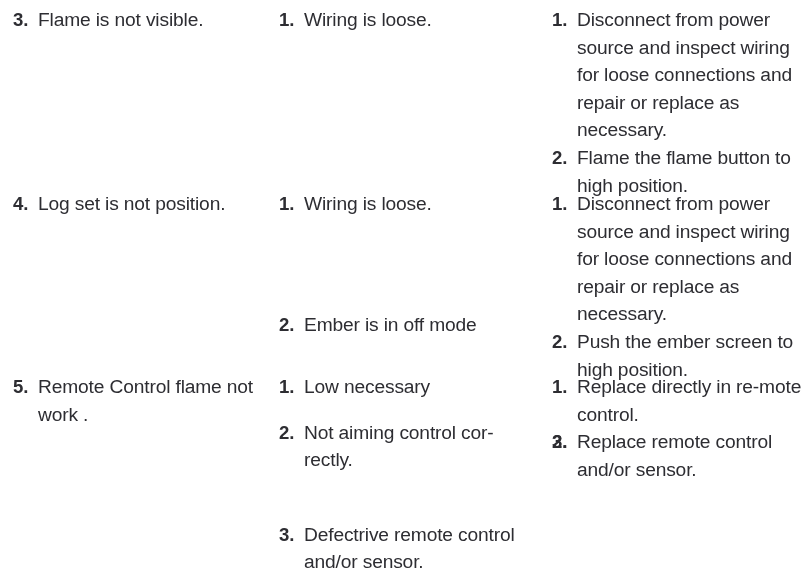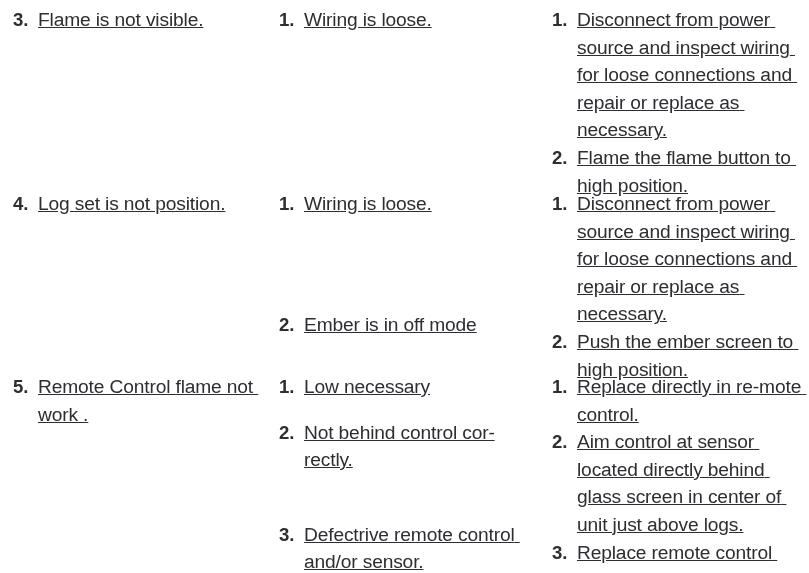--- a/index.html
+++ b/index.html
@@ -76,21 +76,20 @@
     top: 0;
     font-weight: 700;
     font-size: 18.6px;
     line-height: 27.6px;
     letter-spacing: -0.2px;
   }
 
   .item .txt {
     display: block;
     white-space: pre-wrap;
-    text-decoration: underline;
   }
 
   
   .gap-sm { margin-top: 18px !important; }
   .gap-md { margin-top: 47px !important; }
   .gap-lg { margin-top: 93px !important; }
 </style>
 </head>
 <body>
 
@@ -158,35 +157,34 @@
             <span class="txt">Remote Control flame not work .</span>
           </div>
         </div>
         <div class="col col-cause">
           <div class="item">
             <span class="num">1.</span>
             <span class="txt">Low necessary</span>
           </div>
           <div class="item gap-sm">
             <span class="num">2.</span>
-            <span class="txt">Not behind control cor-rectly.</span>
+            <span class="txt">Not aiming control cor-rectly.</span>
           </div>
           <div class="item gap-md">
             <span class="num">3.</span>
             <span class="txt">Defectrive remote control and/or sensor.</span>
           </div>
         </div>
         <div class="col col-remedy">
           <div class="item">
             <span class="num">1.</span>
             <span class="txt">Replace directly in re-mote control.</span>
           </div>
           <div class="item">
             <span class="num">2.</span>
-            <span class="txt">Aim control at sensor located directly behind glass screen in center of unit just above logs.</span>
           </div>
           <div class="item">
             <span class="num">3.</span>
             <span class="txt">Replace remote control and/or sensor.</span>
           </div>
         </div>
       </div>
     </div>
 
 </div>

